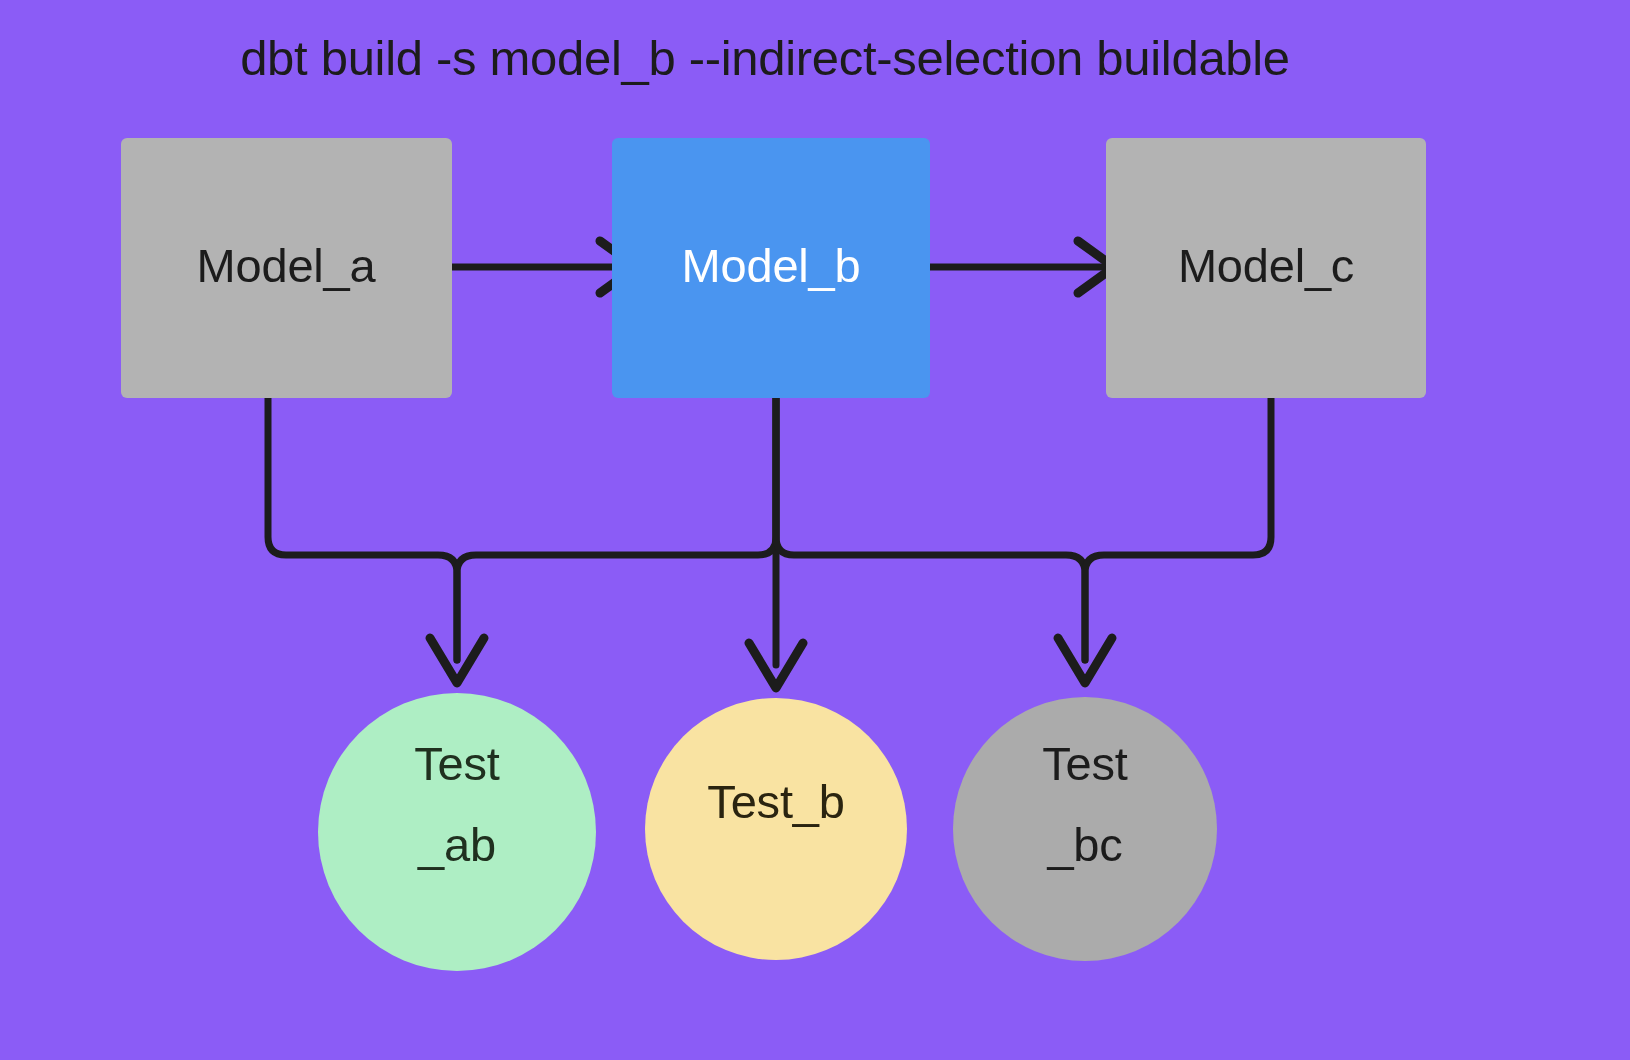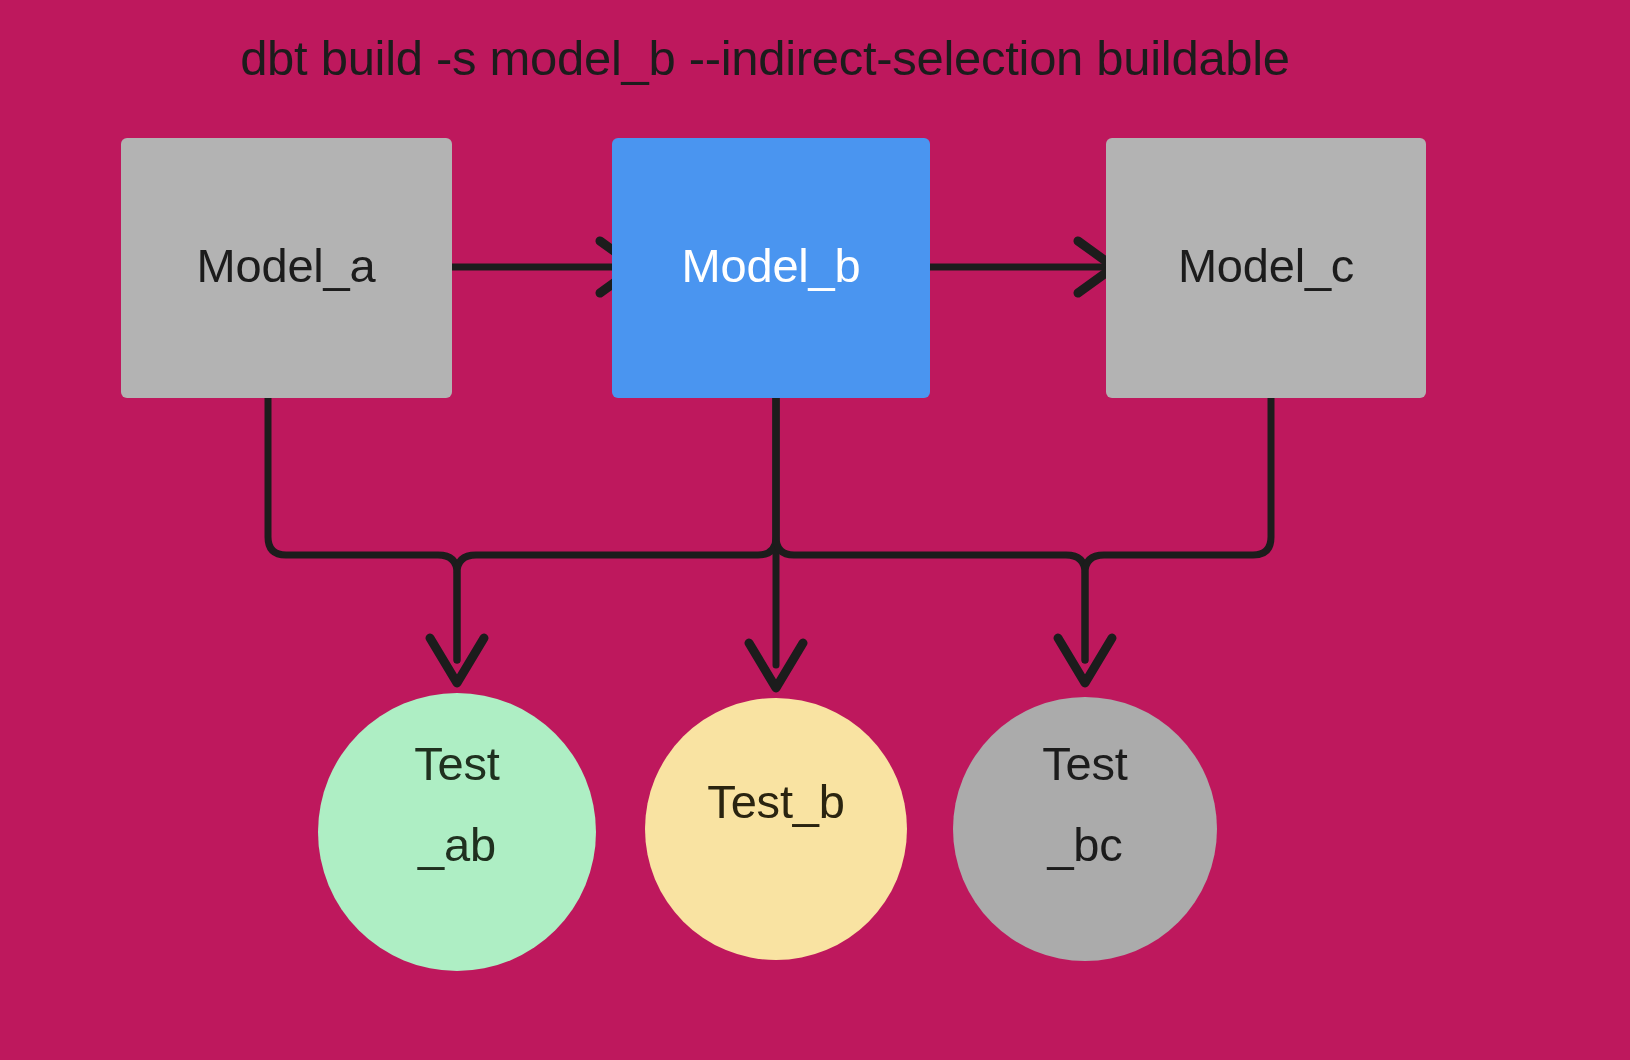--- a/index.html
+++ b/index.html
@@ -10,21 +10,21 @@
   body {
     width: 1630px;
     height: 1060px;
     font-family: "Liberation Sans", sans-serif;
     overflow: hidden;
   }
   #diagram-root {
     position: relative;
     width: 1630px;
     height: 1060px;
-    background: #be185d;
+    background: #8b5cf6;
   }
   svg.canvas {
     position: absolute;
     inset: 0;
     width: 1630px;
     height: 1060px;
     display: block;
   }
   .node-label {
     font-family: "Liberation Sans", sans-serif;

